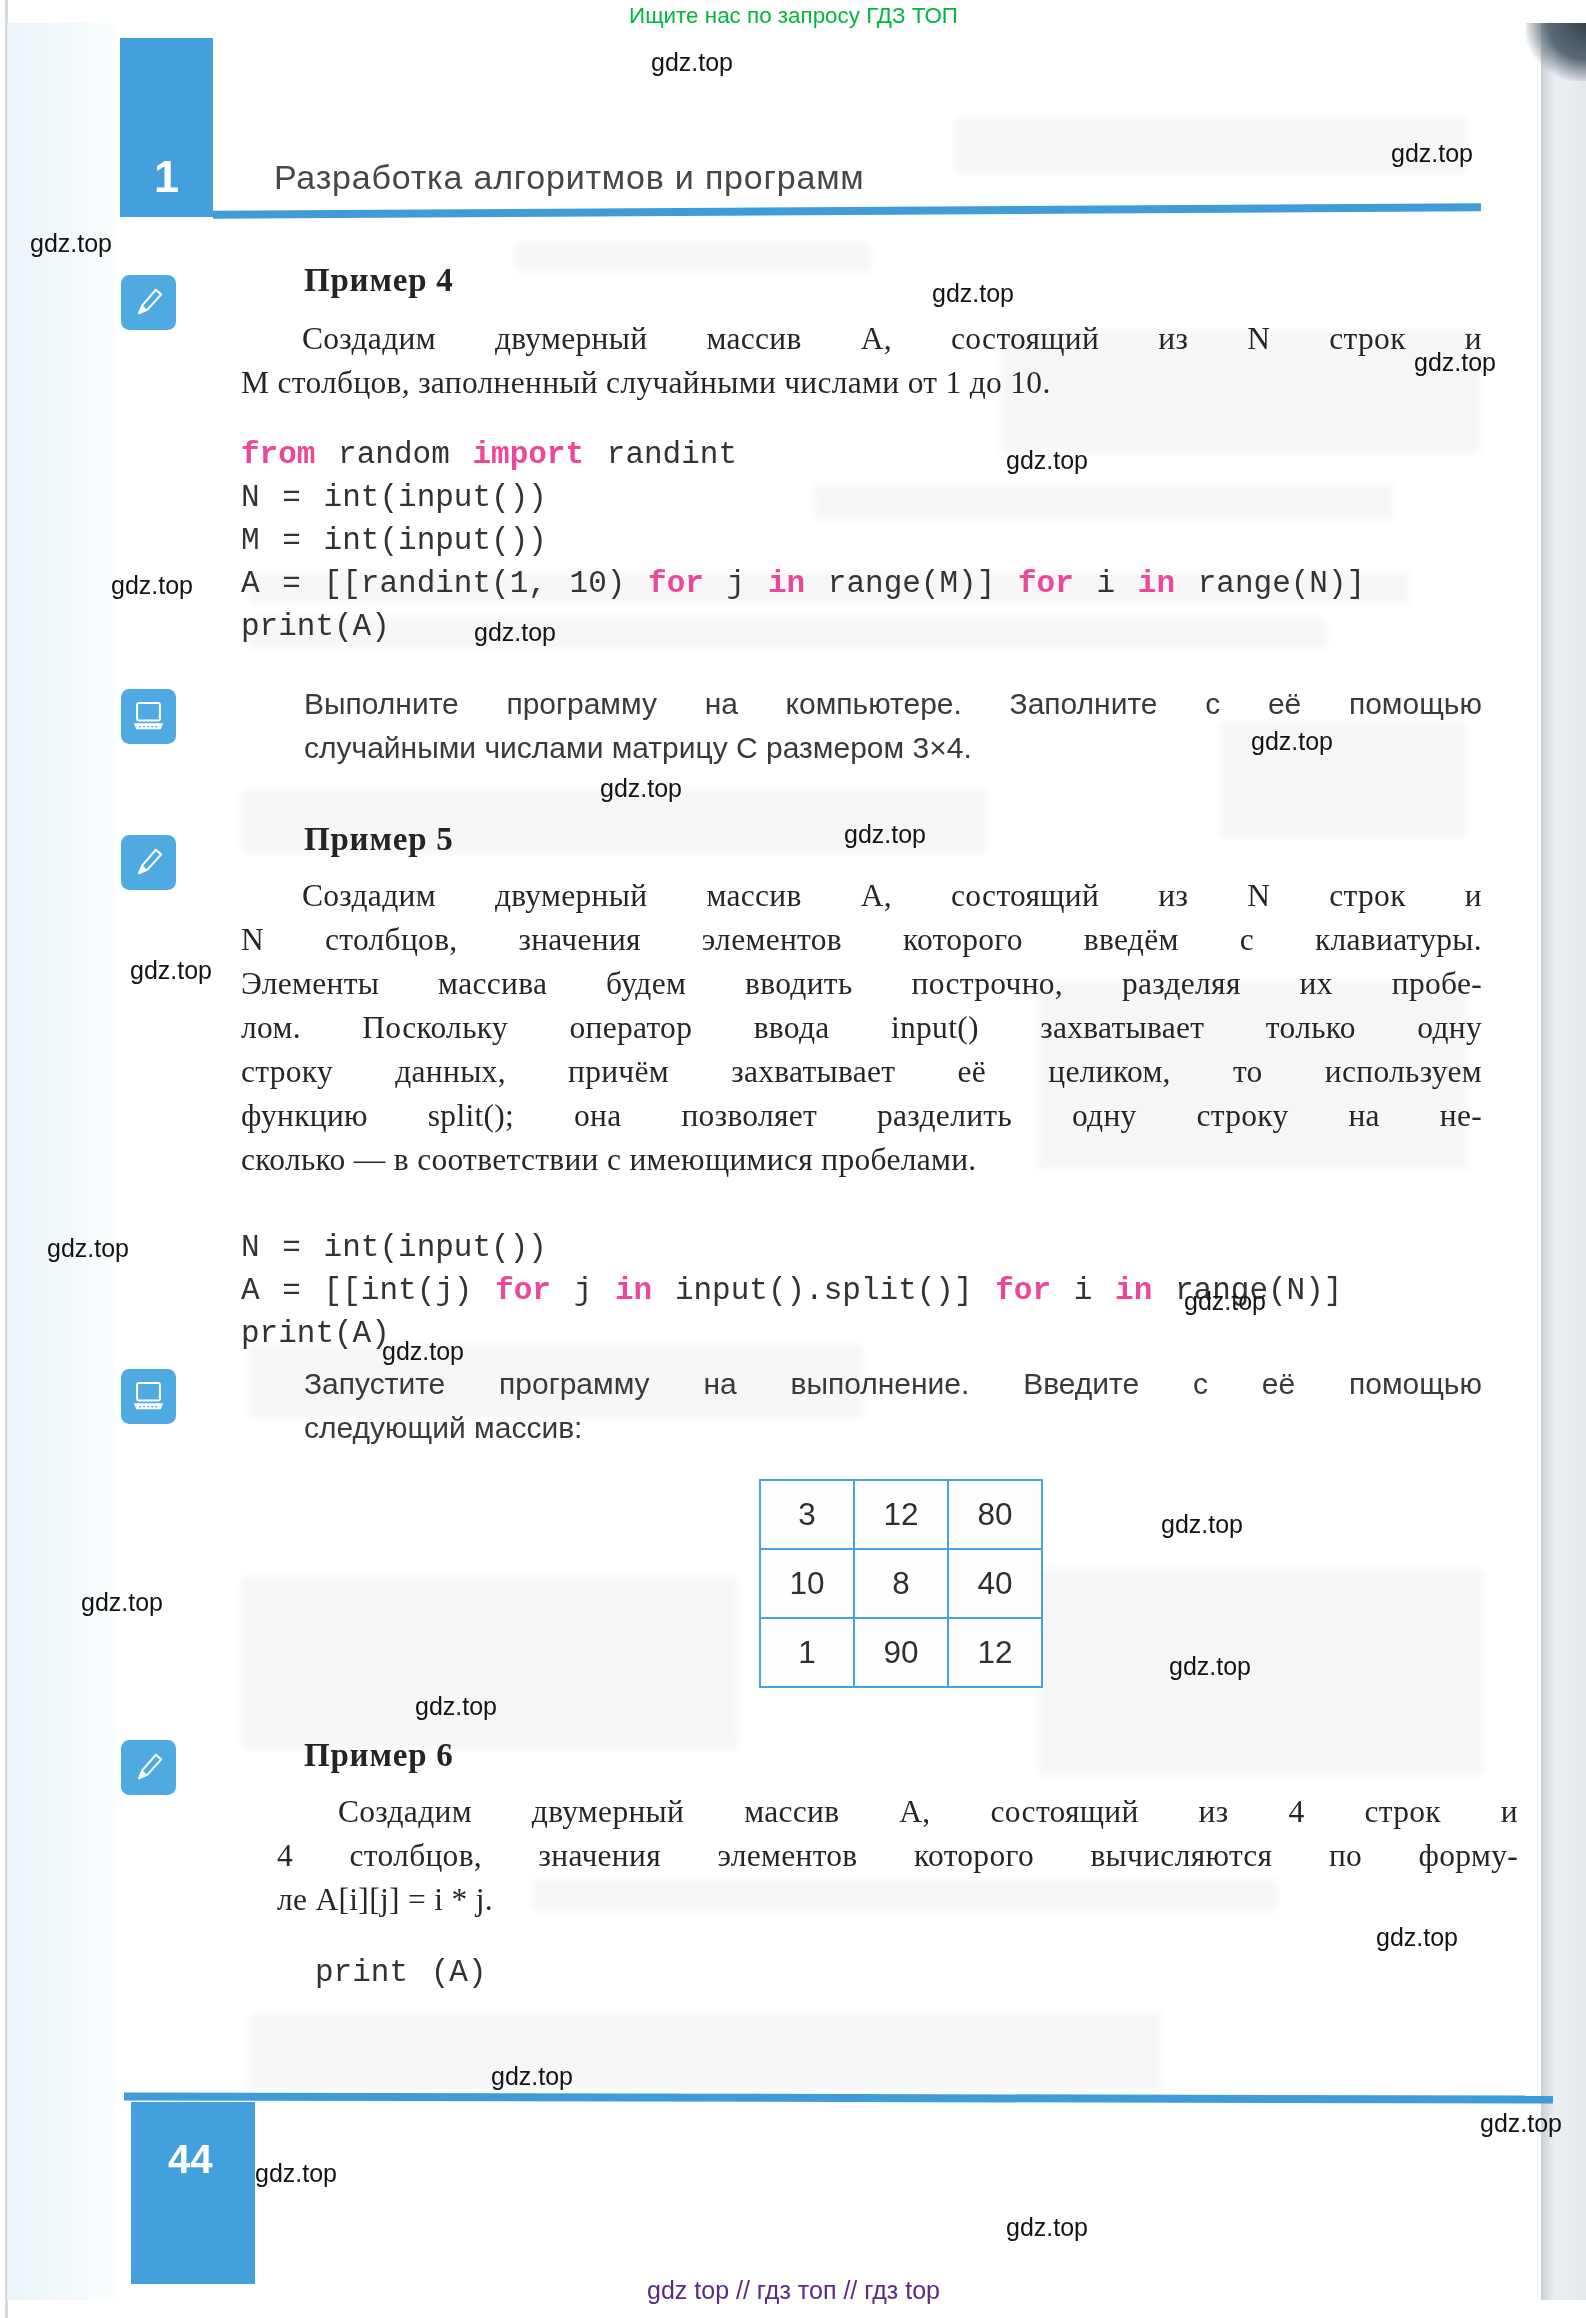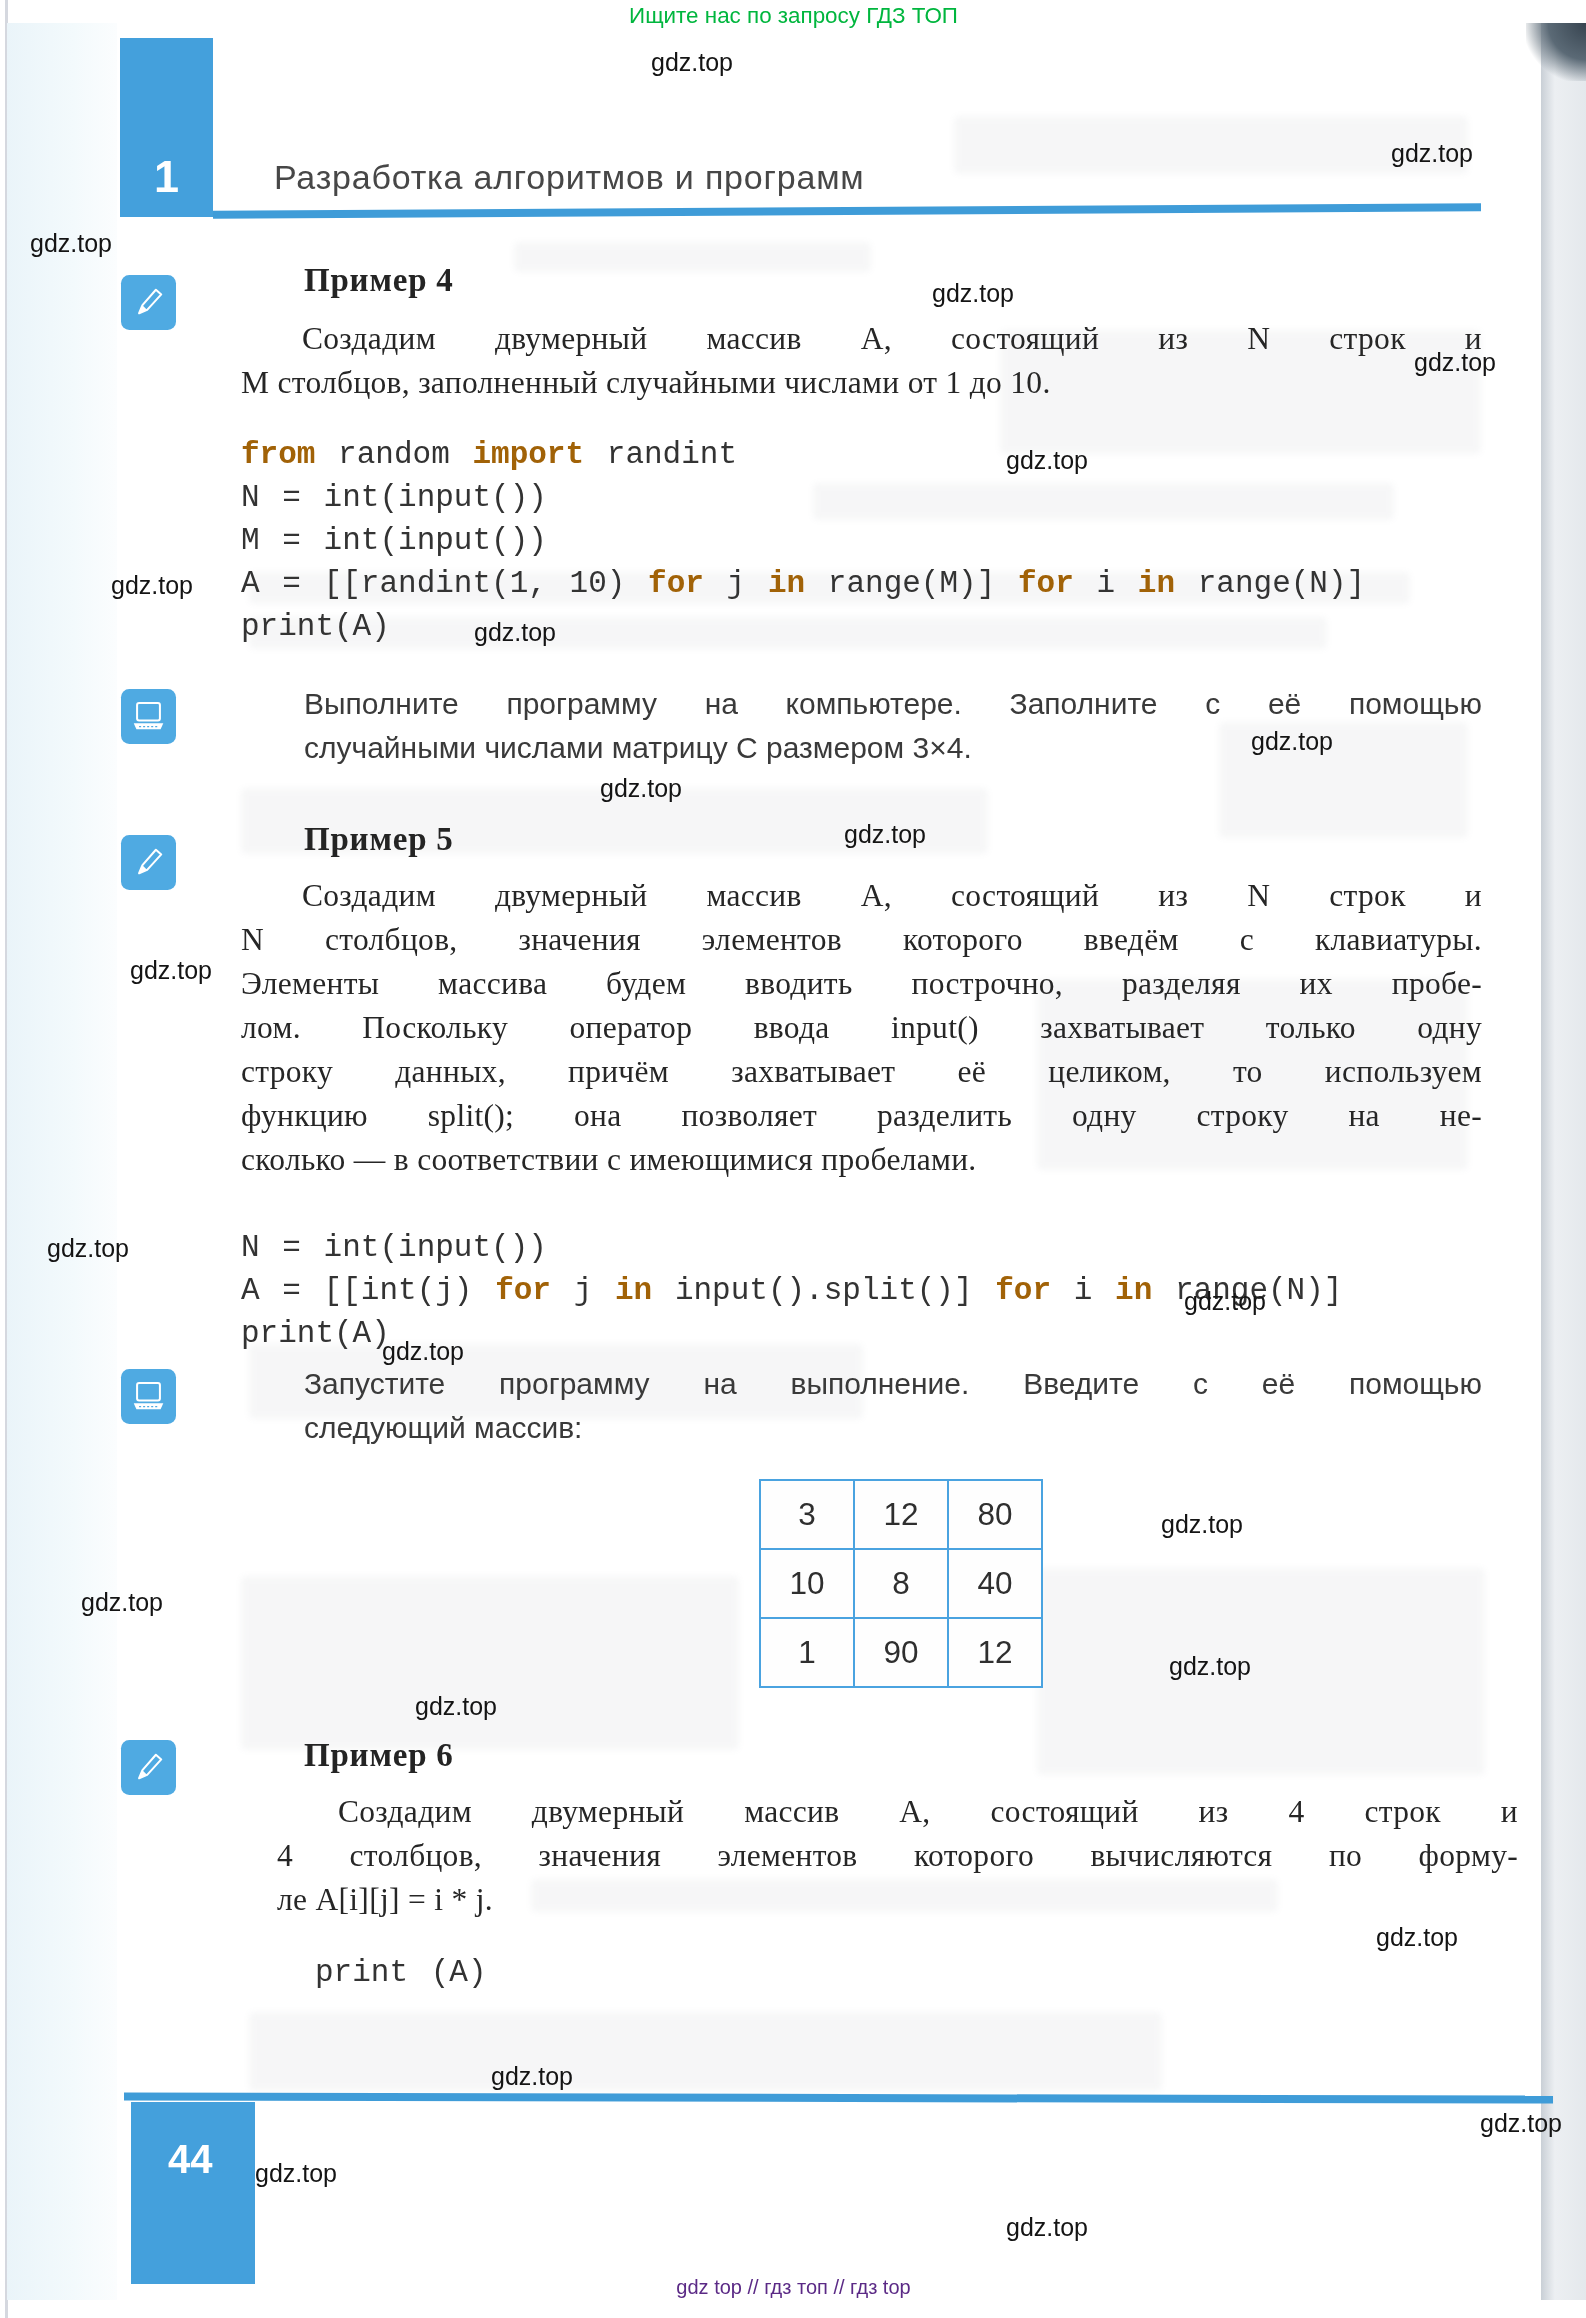--- a/index.html
+++ b/index.html
@@ -24,21 +24,21 @@
   .chapter-num{color:#ffffff;font-size:45px;font-weight:bold;line-height:1;
     padding-bottom:18px;font-family:"Liberation Sans",sans-serif;}
   .page-title{left:274px;top:158px;font-size:34px;color:#474747;letter-spacing:0.8px;
     font-family:"Liberation Sans",sans-serif;white-space:nowrap;}
   .title-rule{left:213px;top:207px;width:1268px;height:7.5px;background:#3f9cd8;
     transform:rotate(-.35deg);}
 
   
   .banner{left:50%;top:3.3px;transform:translateX(-50%);font-size:22.4px;color:#00b63e;white-space:nowrap;}
   .wm{position:absolute;font-size:25px;color:#141414;white-space:nowrap;}
-  .site-footer{left:50%;top:2276px;transform:translateX(-50%);font-size:20px;color:#5b2a86;white-space:nowrap;}
+  .site-footer{left:50%;top:2276px;transform:translateX(-50%);font-size:25px;color:#5b2a86;white-space:nowrap;}
   .bottom-rule{left:124px;top:2094px;width:1429px;height:8.3px;background:#3f9cd8;transform:rotate(.12deg);}
   .page-num-tab{left:131px;top:2102px;width:124px;height:182px;background:#44a0dc;}
   .page-num{color:#fff;font-size:40px;font-weight:bold;padding:35px 0 0 37px;}
 
   
   .m-icon{width:55px;height:55px;border-radius:8.3px;background:#4faae2;
     display:flex;align-items:center;justify-content:center;}
   .m-icon svg{display:block;}
 
   
@@ -48,21 +48,21 @@
   .body-line{font-family:"Liberation Serif",serif;font-size:31.5px;line-height:44px;
     color:#262626;letter-spacing:0.3px;text-align:justify;text-align-last:justify;}
   .body-line.ind{text-indent:61px;}
   .body-line.end{text-align-last:left;}
   .task-block{width:1178px;}
   .task-line{font-family:"Liberation Sans",sans-serif;font-size:30px;line-height:44px;
     color:#3a3a3a;text-align:justify;text-align-last:justify;}
   .task-line.end{text-align-last:left;}
   .code-line{font-family:"Liberation Mono","DejaVu Sans Mono",monospace;font-size:31px;
     line-height:43px;color:#333;word-spacing:4.1px;white-space:nowrap;}
-  .code-line b{color:#a16207;}
+  .code-line b{color:#ec4899;}
 
   
   table.matrix{border-collapse:collapse;}
   table.matrix td{width:90px;height:65px;border:2.5px solid #4aa3e0;background:#fefefe;
     text-align:center;vertical-align:middle;font-size:31.5px;color:#2f2f2f;
     font-family:"Liberation Sans",sans-serif;}
 
   
   .ghost{position:absolute;background:#8d939a;opacity:.07;filter:blur(3.3px);border-radius:5px;}
 </style>

